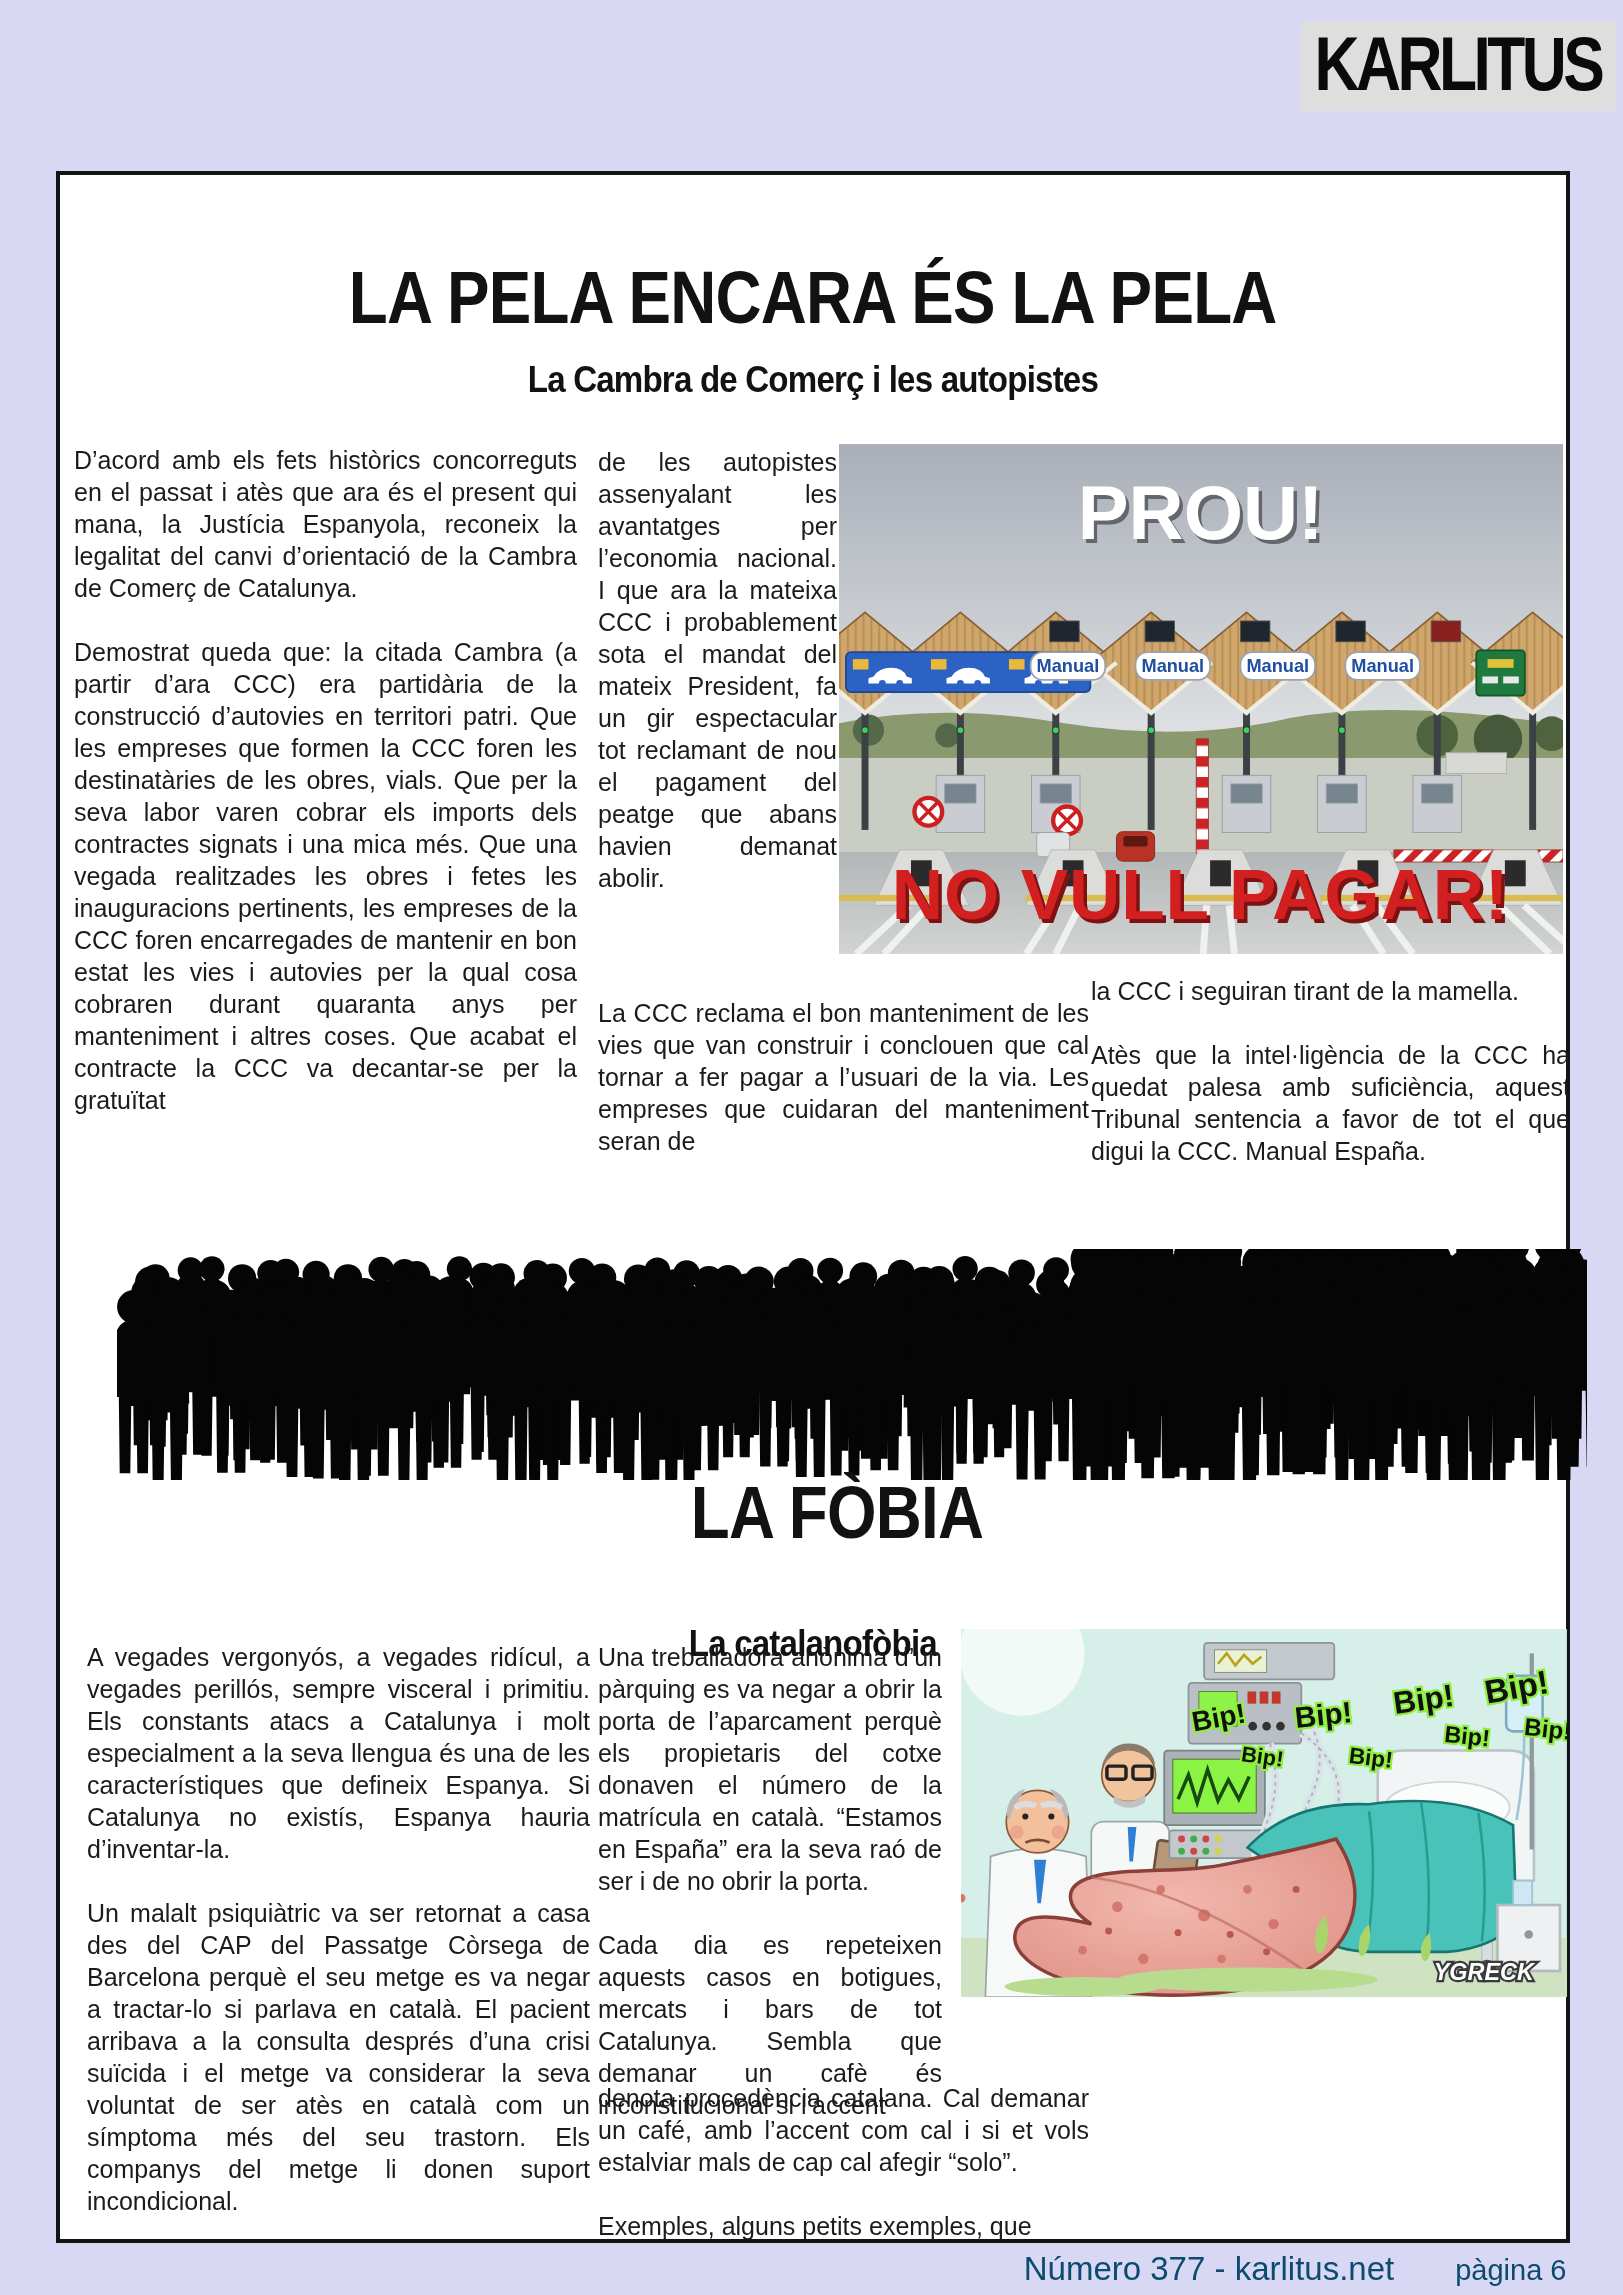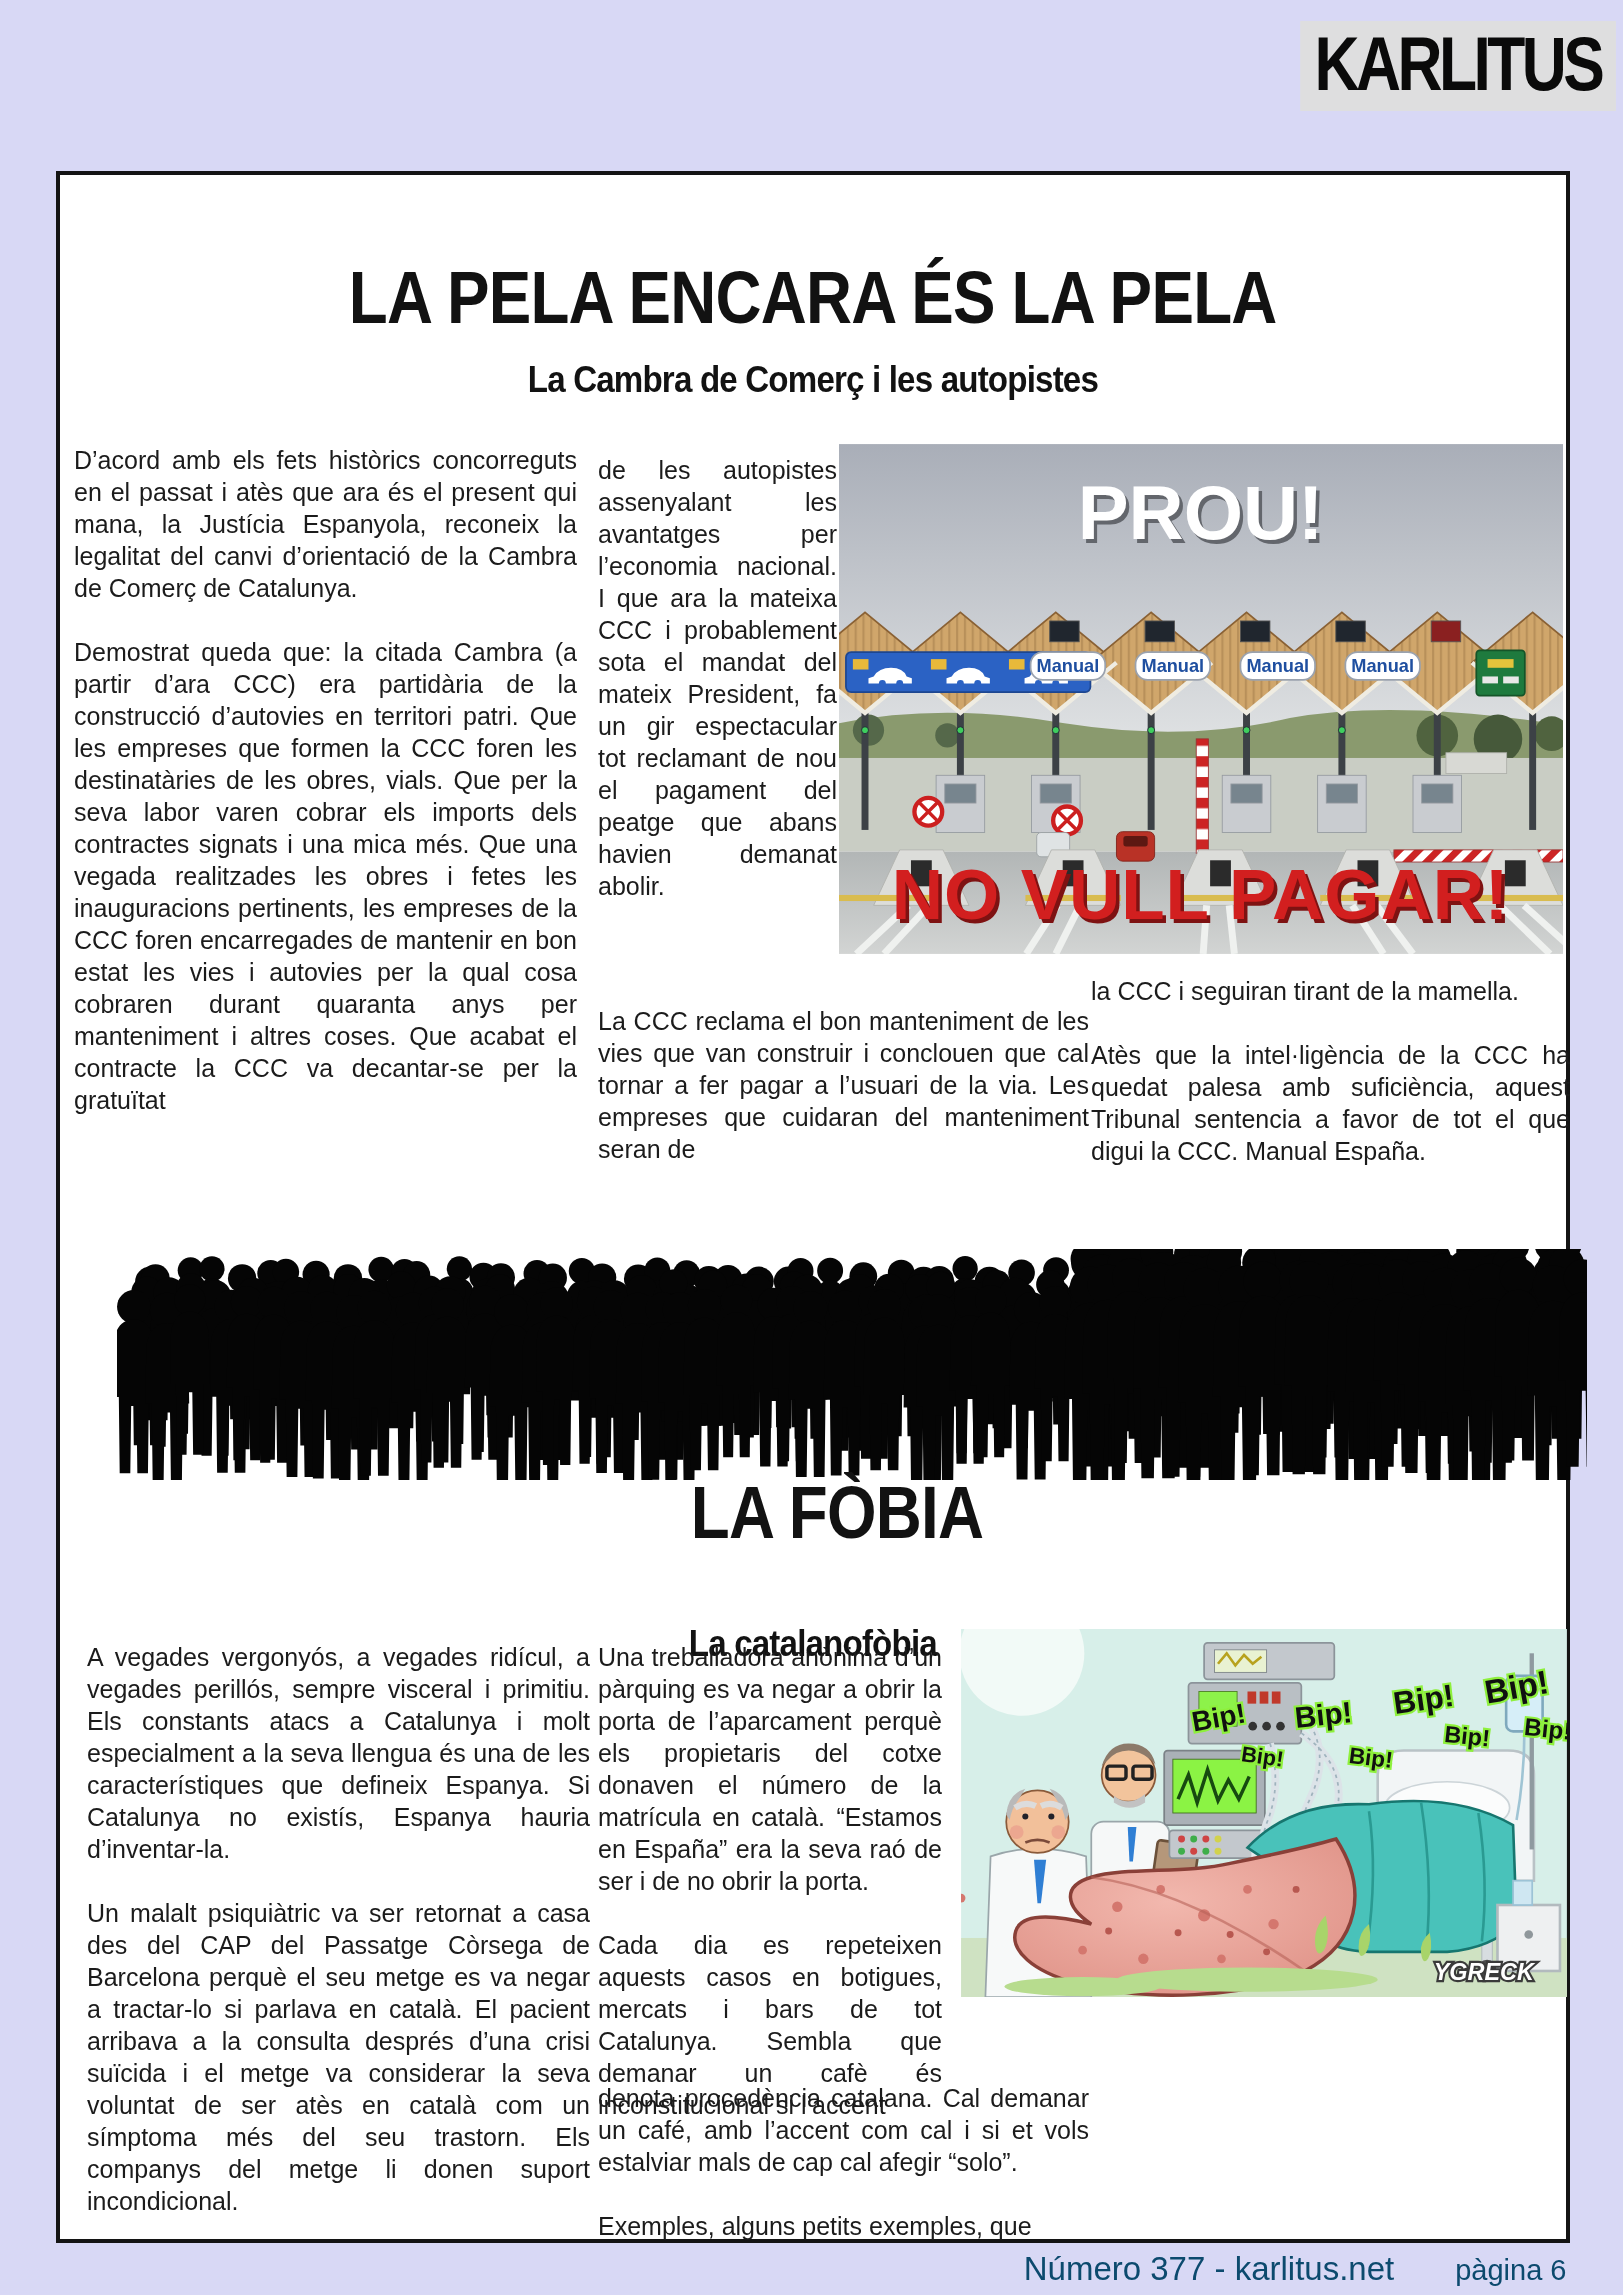--- a/index.html
+++ b/index.html
@@ -28,21 +28,21 @@
   .headline{position:absolute;left:0;width:100%;text-align:center;line-height:1;color:#121212;}
   .headline .hx{display:inline-block;transform:scaleX(.85);transform-origin:center;font-weight:bold;letter-spacing:-0.9px;}
   .h1a{top:85px;font-size:75px;}
   .h2a{top:187px;font-size:36px;}
   .h1b{top:1300px;font-size:75px;padding-left:24px;}
   .h2b{top:1451px;font-size:36px;}
   .subhead .hx{transform:scaleX(.92);}
 
   .col{position:absolute;font-size:25px;line-height:32px;text-align:justify;}
   .col p{margin:0 0 32px 0;}
-  .col p:last-child{margin-bottom:0;margin-top:8px;}
+  .col p:last-child{margin-bottom:0;}
   .a1c1{left:14px;top:269px;width:503px;}
   .a1c2{left:538px;top:271px;width:239px;}
   .a1mid{left:538px;top:822px;width:491px;}
   .a1c3{left:1031px;top:800px;width:479px;}
   .a2c1{left:27px;top:1466px;width:503px;}
   .a2c2{left:538px;top:1466px;width:344px;}
   .a2mid{left:538px;top:1907px;width:491px;}
   .a2mid .pgap{margin-top:24px;}
   .a2c3{left:1041px;top:1902px;width:474px;}
   .a2c3 p{margin:0;}

